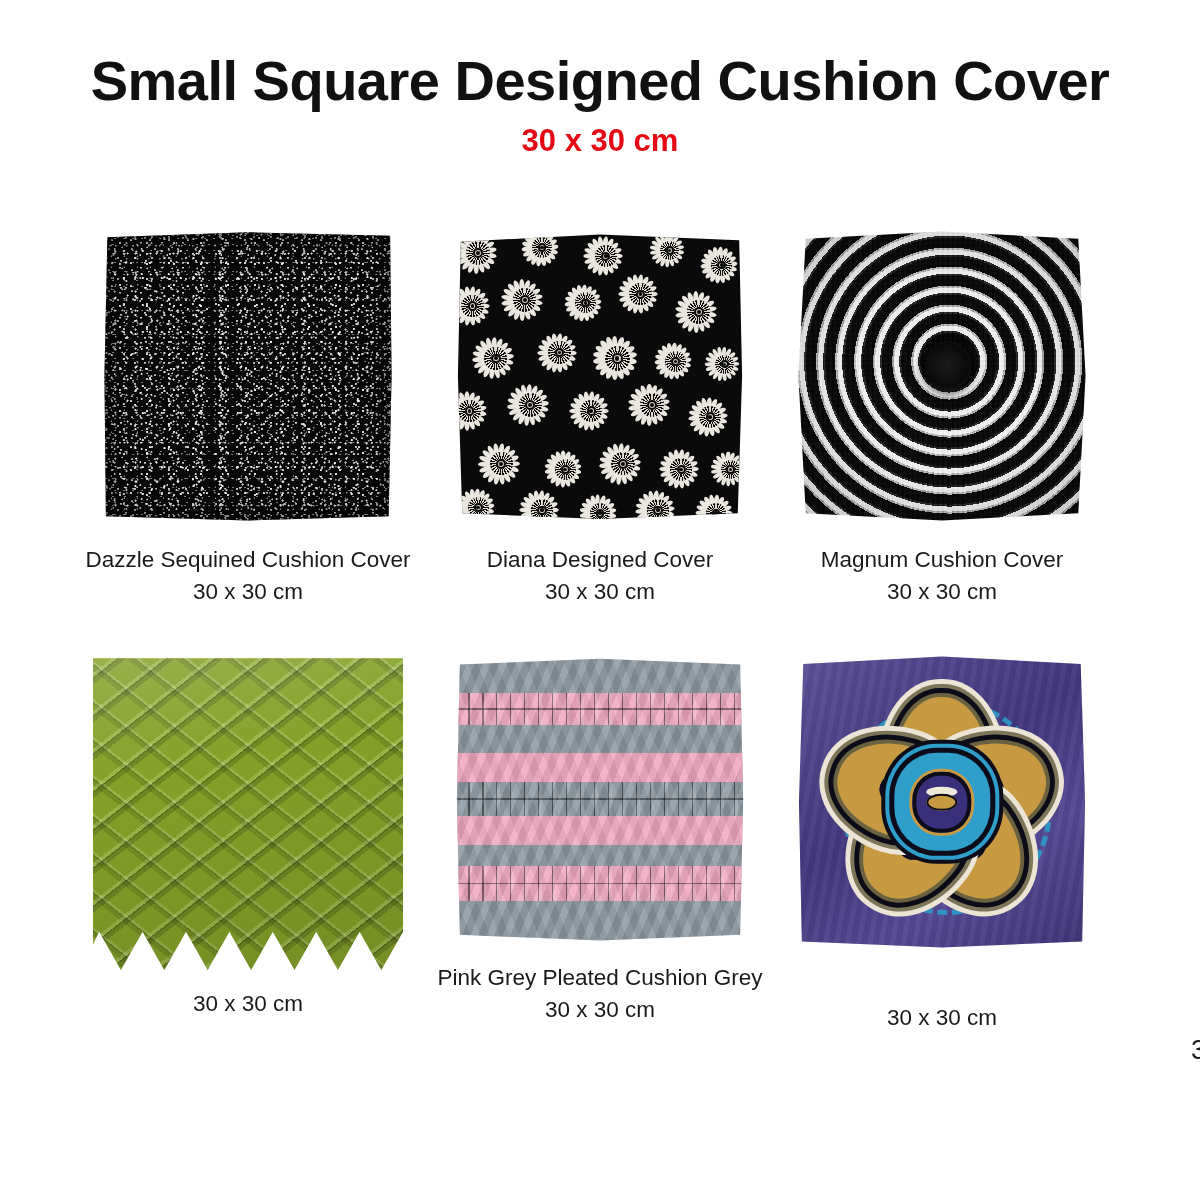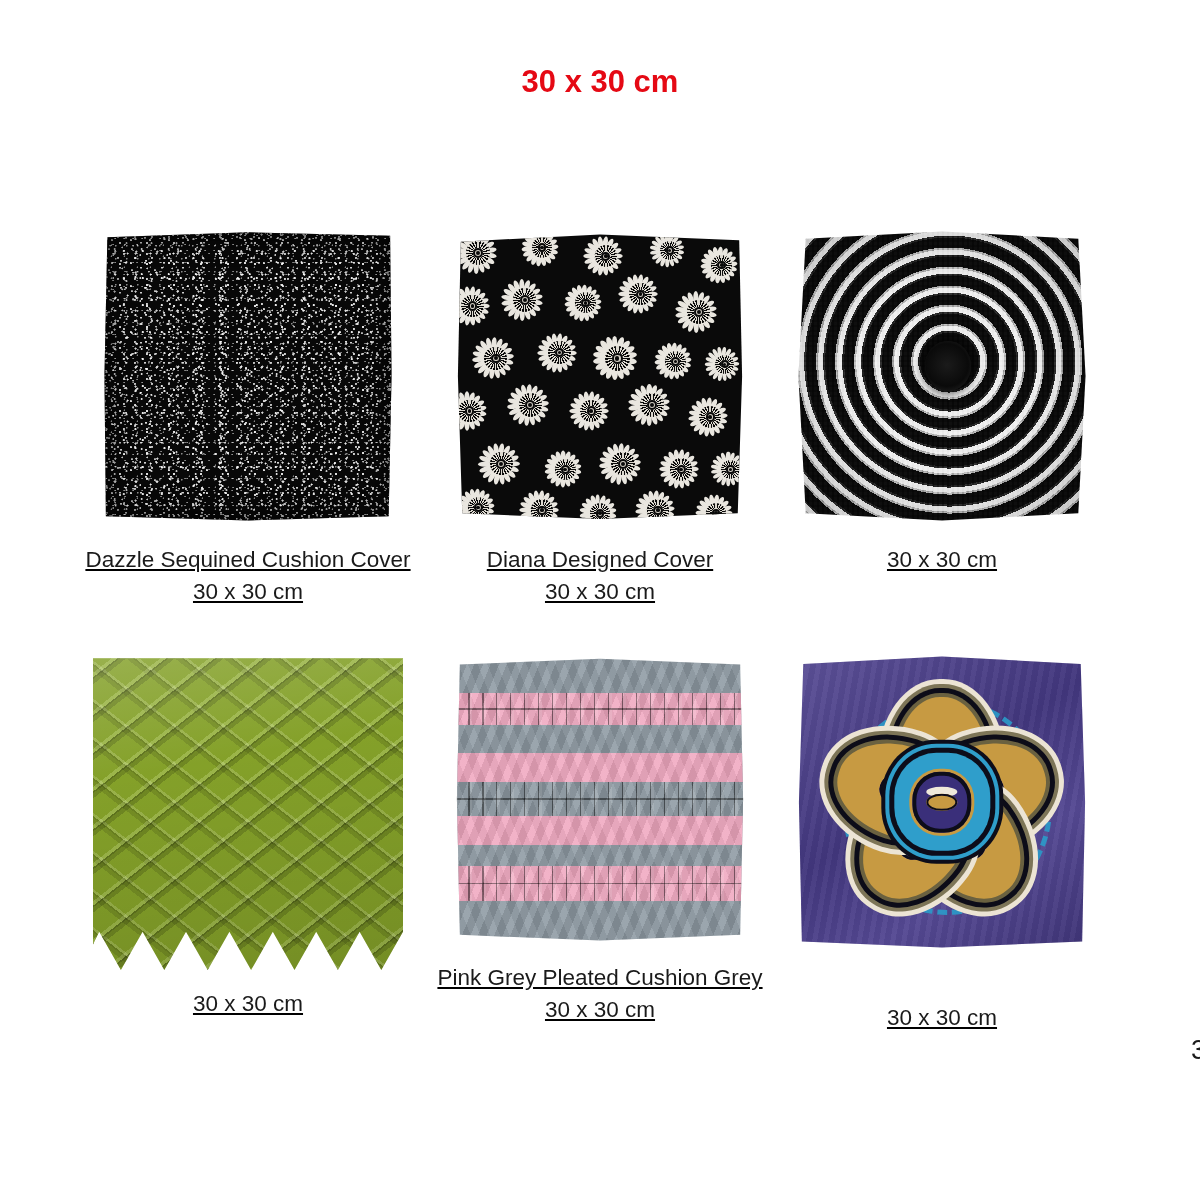--- a/index.html
+++ b/index.html
@@ -48,21 +48,20 @@
     width: 1200px;
   }
   .row {
     position: relative;
     width: 1200px;
   }
   .cell {
     position: absolute;
     width: 380px;
     text-align: center;
-    text-decoration: underline;
   }
   .thumb-wrap {
     position: relative;
     width: 290px;
     height: 288px;
     margin: 0 auto;
   }
   .thumb {
     position: absolute;
     inset: 0;
@@ -381,20 +380,21 @@
     top: 1035px;
     font-size: 27px;
     color: #1a1a1a;
     font-family: "Liberation Sans", sans-serif;
   }
 </style>
 </head>
 <body>
 
 <div class="header">
+  <h1 class="page-title">Small Square Designed Cushion Cover</h1>
   <div class="page-subtitle">30 x 30 cm</div>
 </div>
 
 <div class="grid">
 
   <div class="row" style="height:400px;">
 
     <div class="cell" style="left:58px; top:0;">
       <div class="thumb-wrap" style="height:292px;">
         <div class="thumb dazzle"></div>
@@ -1079,20 +1079,21 @@
     <div class="cell" style="left:752px; top:0;">
       <div class="thumb-wrap" style="height:292px;">
         <div class="thumb magnum">
           <div class="magnum-rings"></div>
           <div class="magnum-texture"></div>
           <div class="magnum-center"></div>
           <div class="magnum-vignette"></div>
         </div>
       </div>
       <div class="caption" style="margin-top:22px;">
+        <span>Magnum Cushion Cover</span>
         <span class="line2">30 x 30 cm</span>
       </div>
     </div>
   </div>
 
   <div class="row" style="height:400px; margin-top:22px;">
 
     <div class="cell" style="left:58px; top:0;">
       <div class="thumb-wrap" style="width:310px; height:318px;">
         <div class="thumb leafgreen">

